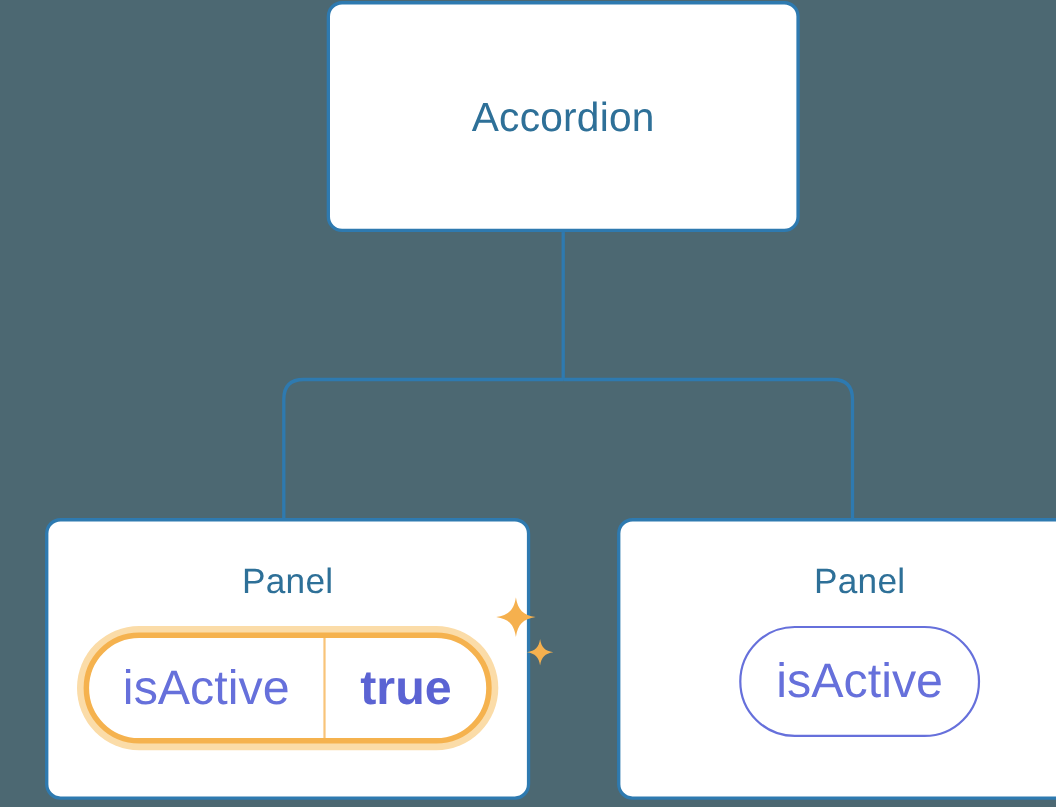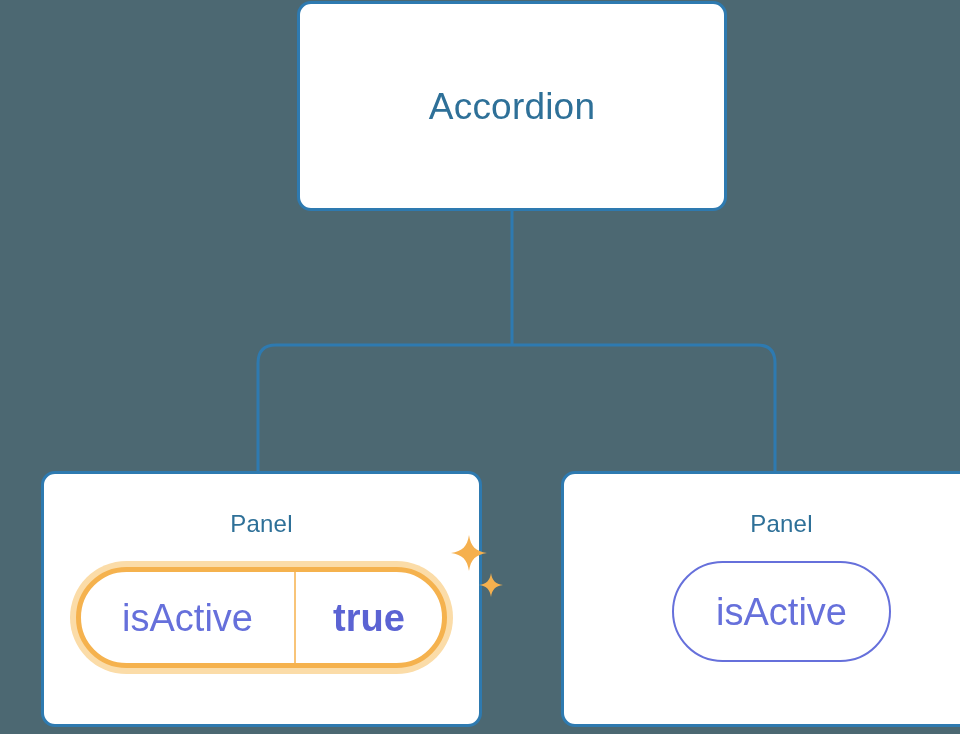--- a/index.html
+++ b/index.html
@@ -73,21 +73,21 @@
 
   .node-panel-left {
     left: 1px;
   }
 
   .node-panel-right {
     left: 521px;
   }
 
   .node-panel .node-title {
-    font-size: 24px;
+    font-size: 32px;
   }
 
   
   .pill-wrap {
     position: relative;
     margin-top: 25px;
     display: inline-block;
   }
 
   .pill {
@@ -101,21 +101,21 @@
     border: 2px solid #6670db;
     overflow: hidden;
   }
 
   .pill-cell {
     display: flex;
     align-items: center;
     justify-content: center;
     box-sizing: border-box;
     color: #6670db;
-    font-size: 38px;
+    font-size: 44px;
     line-height: 1;
     white-space: nowrap;
   }
 
   .pill-key {
     width: 215px;
     padding: 0 14px;
   }
 
   .pill-val {

